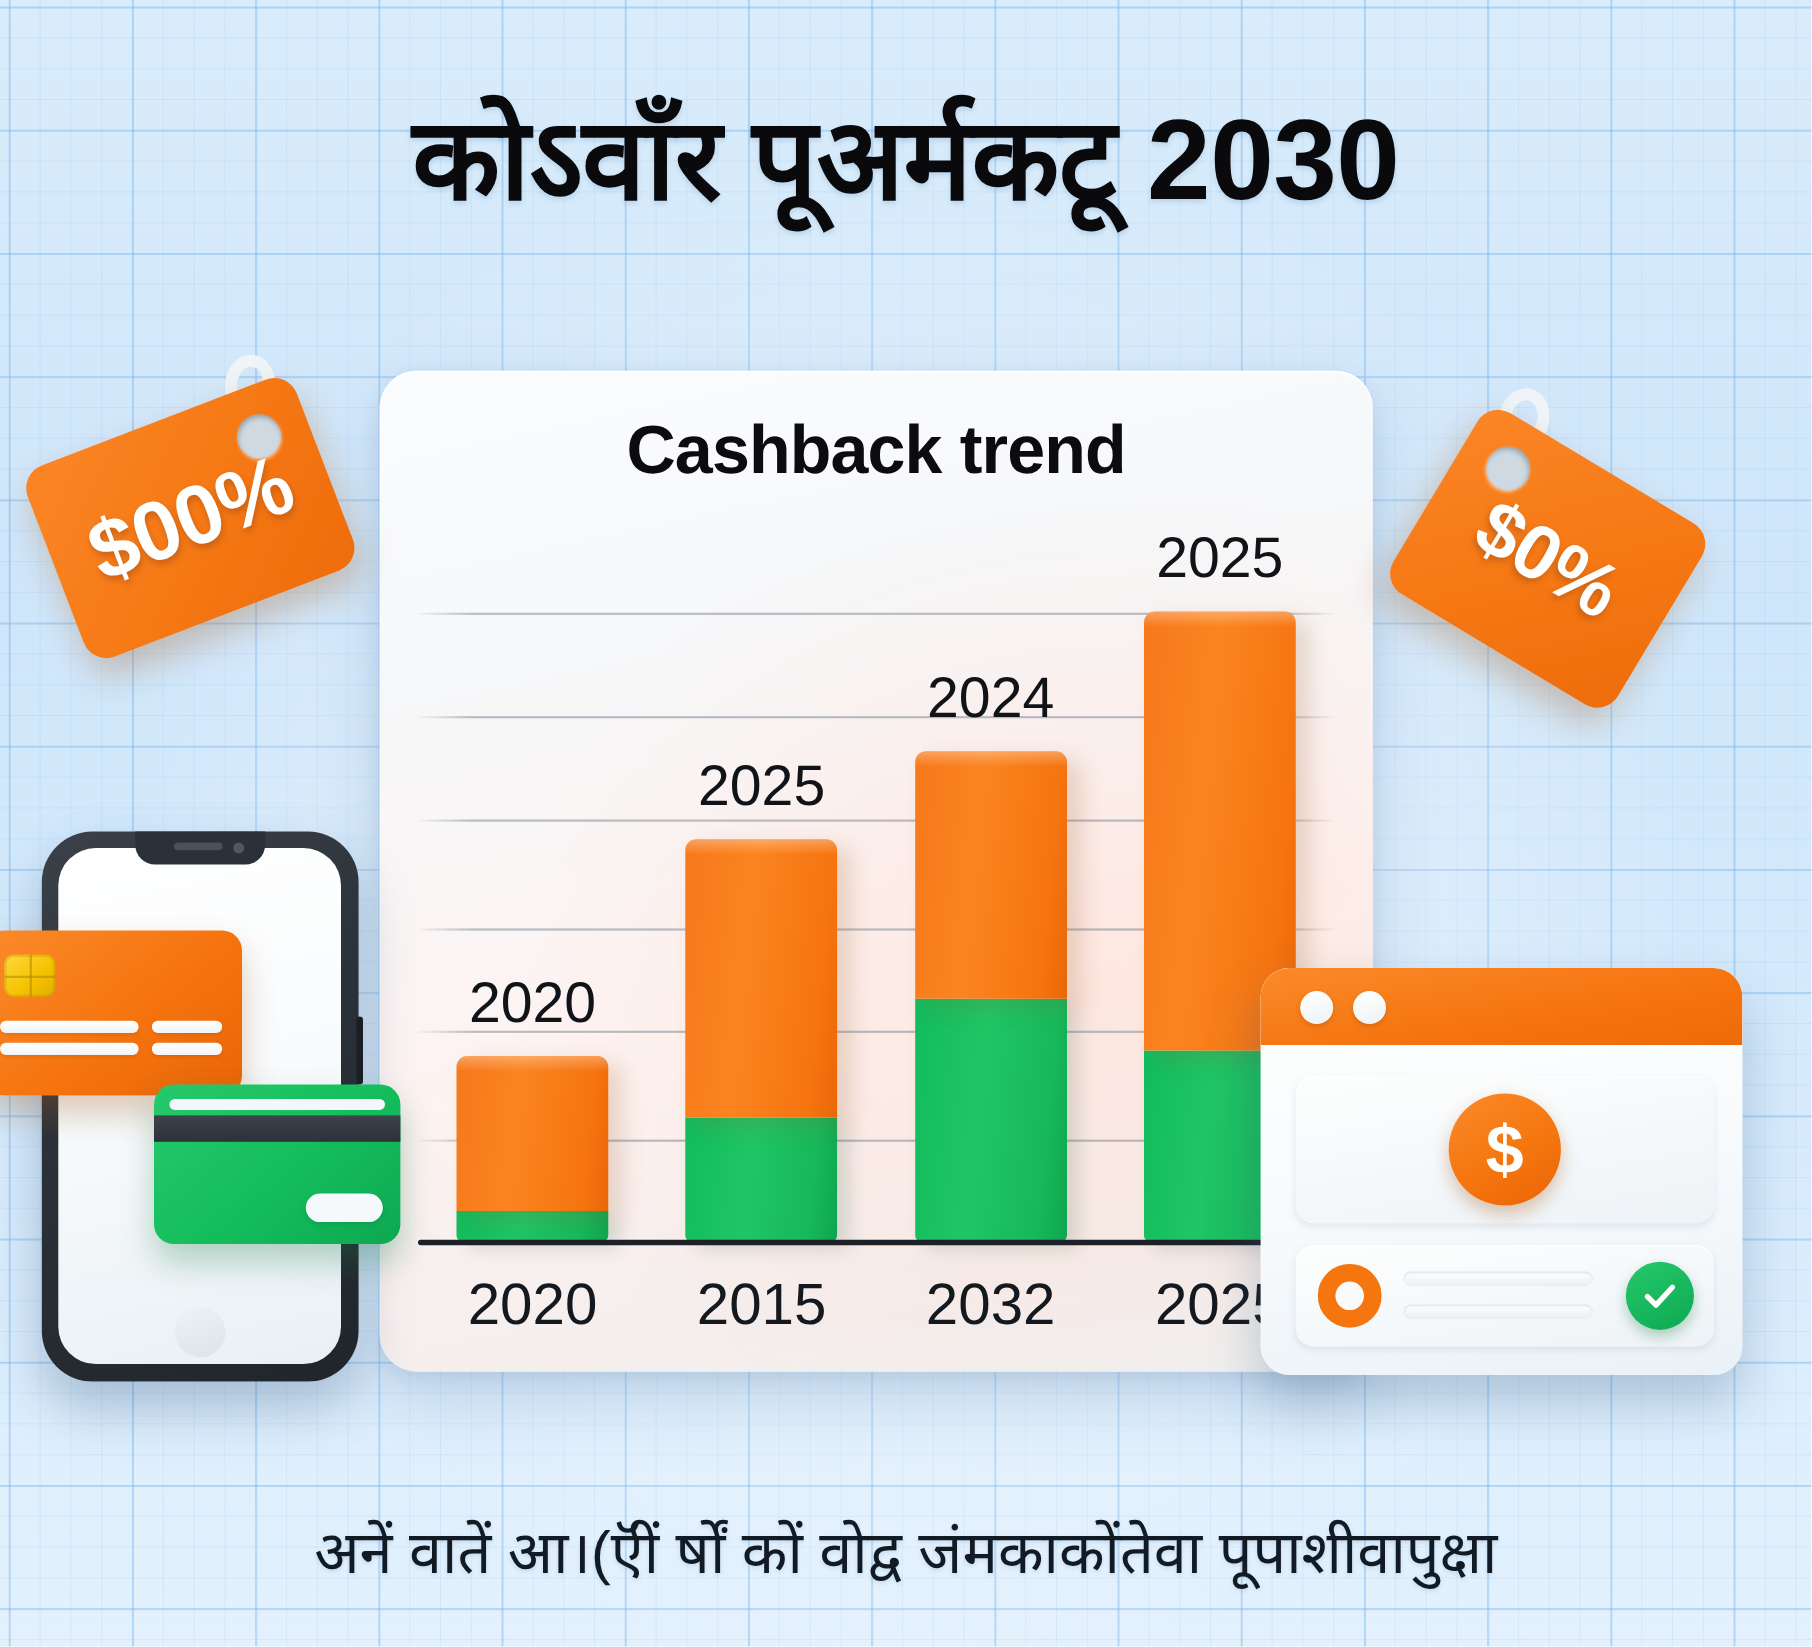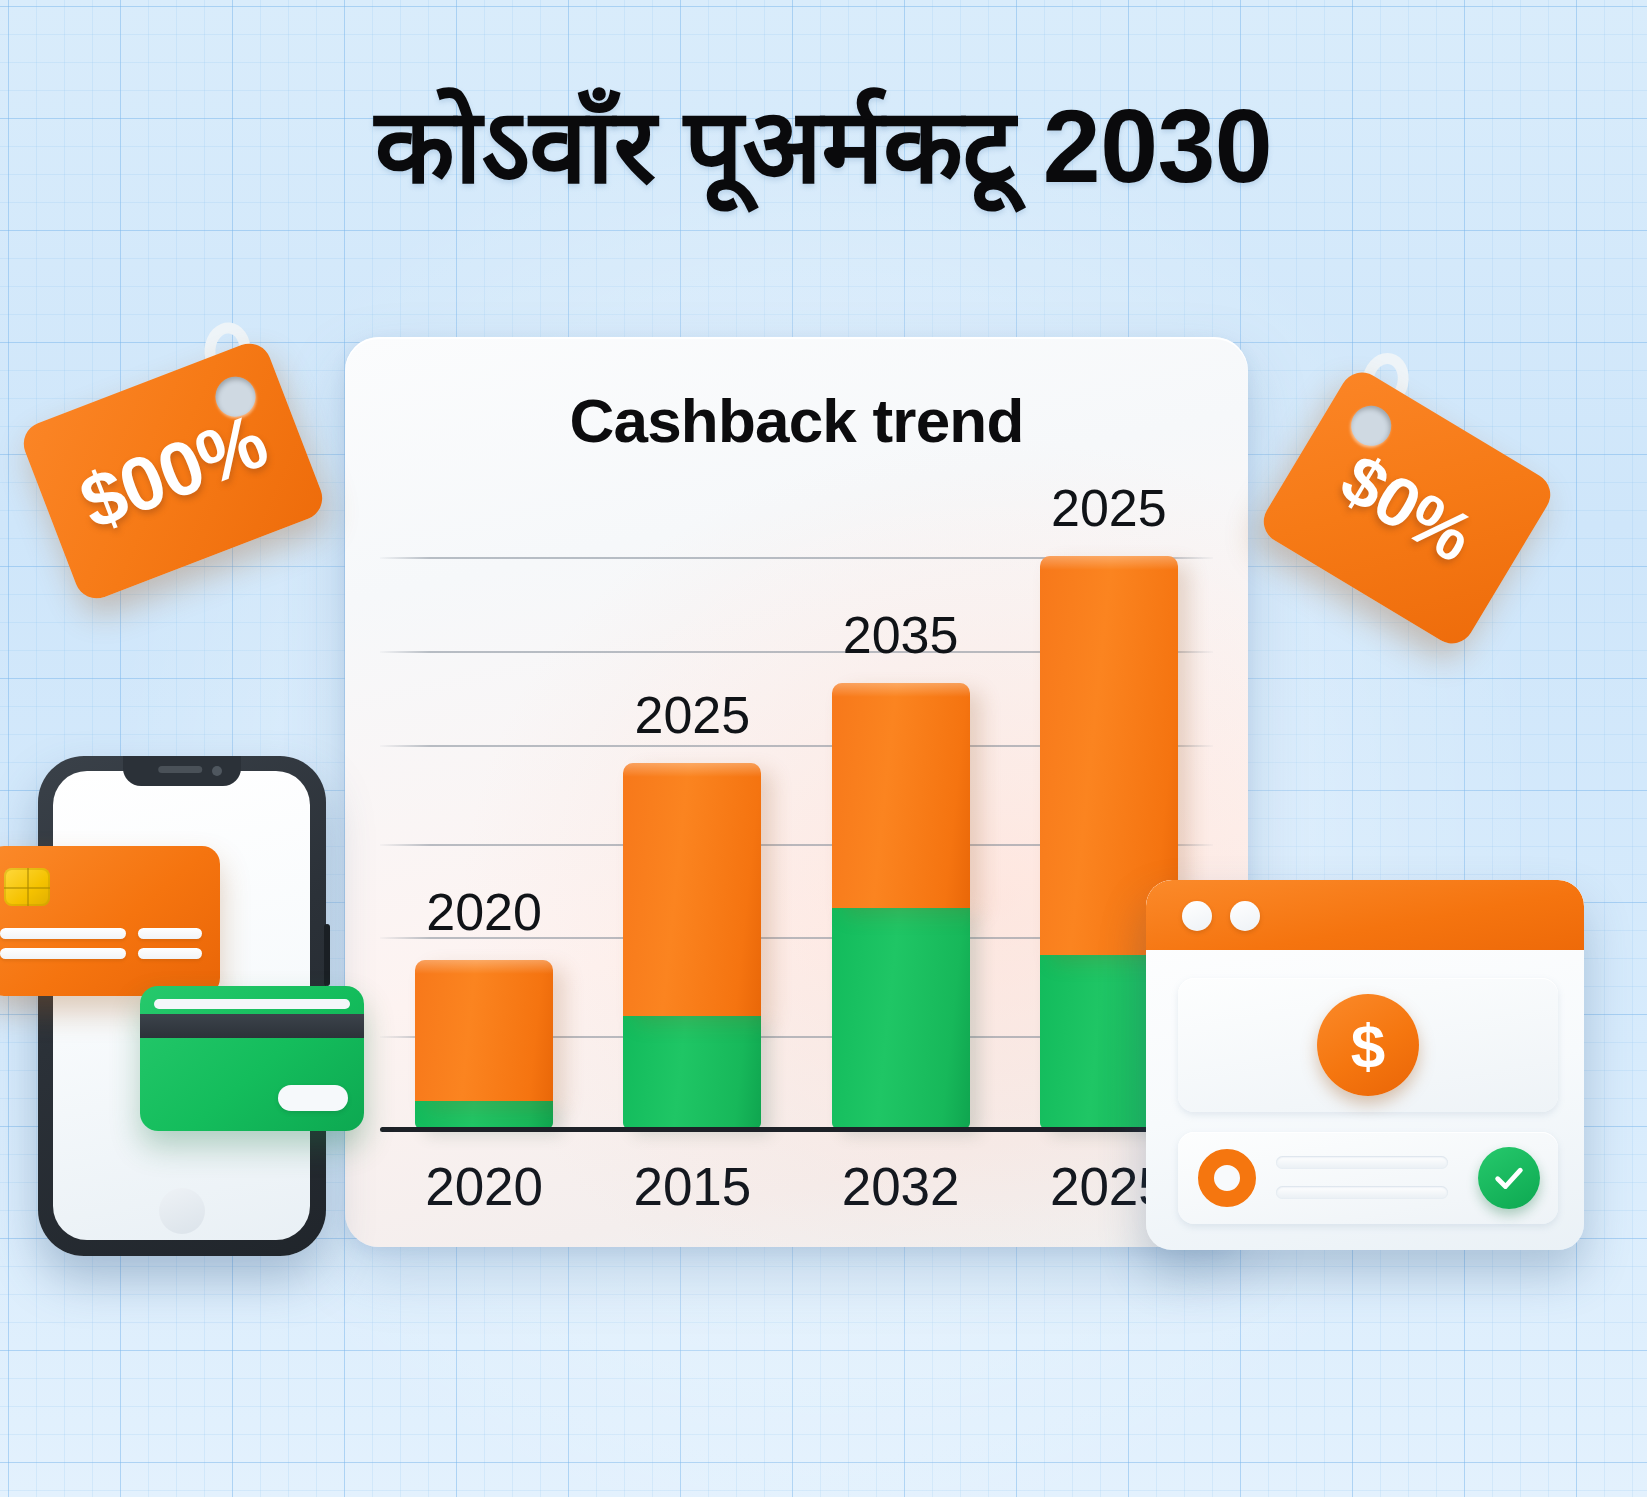--- a/index.html
+++ b/index.html
@@ -87,21 +87,21 @@
     content: "";
     position: absolute;
     inset: 0;
     border-radius: 34px;
     background: radial-gradient(ellipse at 72% 62%, rgba(255,214,200,0.42) 0%, rgba(255,255,255,0) 58%);
     pointer-events: none;
   }
 
   #chart-title {
     position: absolute;
-    top: 48px;
+    top: 37px;
     left: 0; right: 0;
     text-align: center;
     font-size: 62px;
     font-weight: 700;
     color: #0c0c0e;
     letter-spacing: -0.8px;
     z-index: 4;
   }
 
   
@@ -522,21 +522,21 @@
             <div class="bar-value" style="bottom: 187.091px;">2020</div>
           </div>
           <div class="bar-group" style="left: 243.375px; width: 138px; height: 366.364px;">
             <div class="bar-green" style="height: 112.727px;"></div>
             <div class="bar-orange" style="bottom: 112.727px; height: 253.636px;"></div>
             <div class="bar-value" style="bottom: 384.364px;">2025</div>
           </div>
           <div class="bar-group" style="left: 451.625px; width: 138px; height: 446.212px;">
             <div class="bar-green" style="height: 220.758px;"></div>
             <div class="bar-orange" style="bottom: 220.758px; height: 225.455px;"></div>
-            <div class="bar-value" style="bottom: 464.212px;">2035</div>
+            <div class="bar-value" style="bottom: 464.212px;">2024</div>
           </div>
           <div class="bar-group" style="left: 659.875px; width: 138px; height: 573.03px;">
             <div class="bar-green" style="height: 173.788px;"></div>
             <div class="bar-orange" style="bottom: 173.788px; height: 399.242px;"></div>
             <div class="bar-value" style="bottom: 591.03px;">2025</div>
           </div>
         </div>
       <div id="axis"></div>
       <div id="xlabels">
           <div class="x-label" style="left: 35.125px; width: 138px;">2020</div>
@@ -583,14 +583,15 @@
       <div class="text-line" id="tl1"></div>
       <div class="text-line" id="tl2"></div>
       <div id="check-badge">
         <svg viewBox="0 0 24 24" fill="none" stroke="#ffffff" stroke-width="3.4" stroke-linecap="round" stroke-linejoin="round">
             <path d="M4 12.5 L9.5 18 L20 6.5"></path>
           </svg>
       </div>
     </div>
   </div>
 
+  <div id="caption">अनें वातें आ।(ऍीं र्षों कों वोद्व जंमकाकोंतेवा पूपाशीवापुक्षा</div>
 
 </div>
 
 </body></html>

